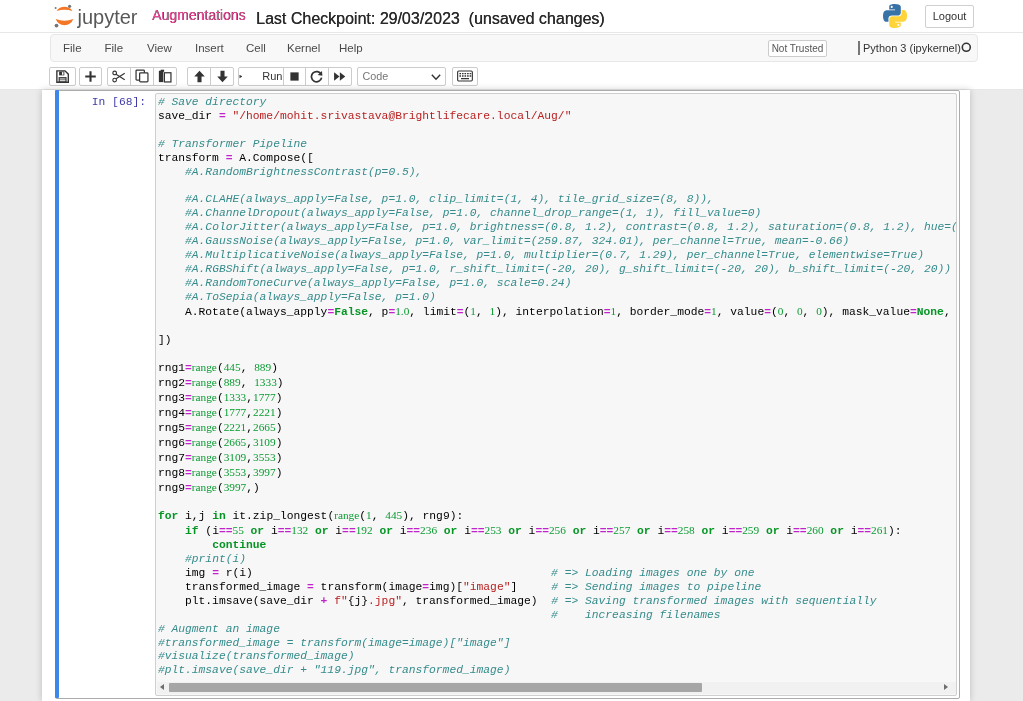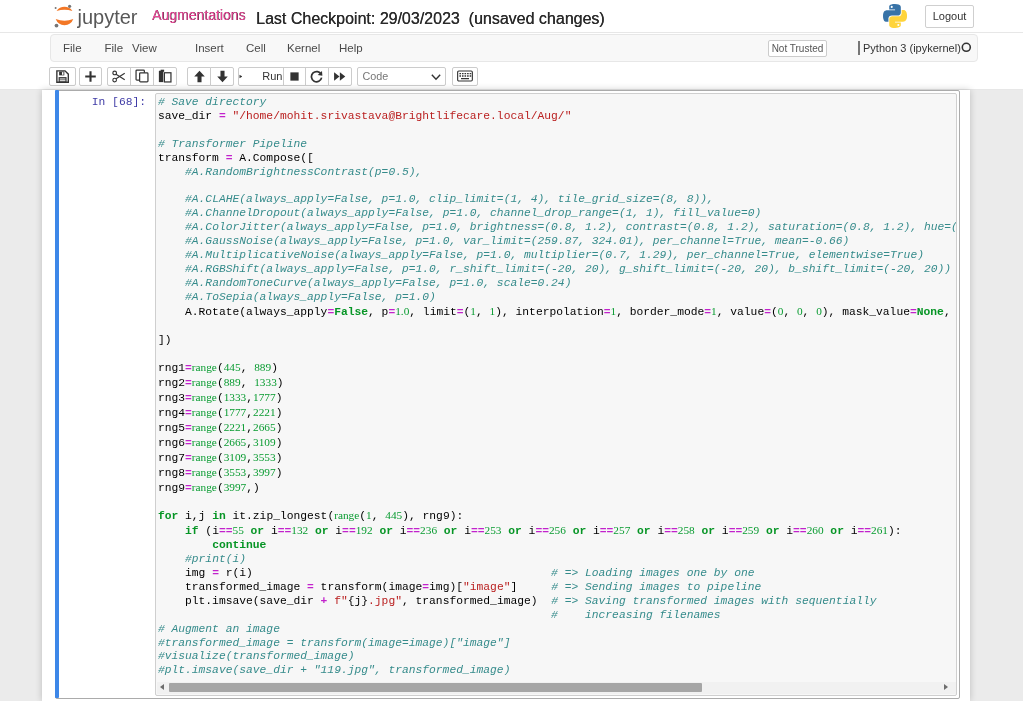--- a/index.html
+++ b/index.html
@@ -61,21 +61,21 @@
   <div class="abs" style="left:883px;top:4px;"><svg width="24" height="24" viewBox="0 0 255 255">
 <path fill="#3873a7" d="M126.9.1c-64.8 0-60.8 28.1-60.8 28.1l.1 29.1h61.9v8.7H41.6S.1 61.4.1 126.8c0 65.4 36.2 63.1 36.2 63.1h21.6v-30.4s-1.2-36.2 35.6-36.2h61.4s34.5.6 34.5-33.3V34S194.7.1 126.9.1zM92.8 19.7a11.1 11.1 0 1 1 0 22.2 11.1 11.1 0 0 1 0-22.2z"></path>
 <path fill="#ffd43b" d="M128.8 254.1c64.8 0 60.8-28.1 60.8-28.1l-.1-29.1h-61.9v-8.7h86.4s41.5 4.7 41.5-60.7c0-65.4-36.2-63.1-36.2-63.1h-21.6v30.4s1.2 36.2-35.6 36.2h-61.4s-34.5-.6-34.5 33.3v56s-5.2 33.9 62.6 33.9zm34.1-19.6a11.1 11.1 0 1 1 0-22.2 11.1 11.1 0 0 1 0 22.2z"></path>
 </svg></div>
   <div id="logout" class="abs">Logout</div>
 
   <div id="menurow" class="abs">
       <div id="navbar" class="abs"></div>
     <span class="mi" style="left:63px;">File</span>
     <span class="mi" style="left:104.5px;">File</span>
-    <span class="mi" style="left:132px;">View</span>
+    <span class="mi" style="left:147px;">View</span>
     <span class="mi" style="left:195px;">Insert</span>
     <span class="mi" style="left:246px;">Cell</span>
     <span class="mi" style="left:287px;">Kernel</span>
     <span class="mi" style="left:339px;">Help</span>
     <div id="nt" class="abs">Not Trusted</div>
     <div id="ksep" class="abs"></div>
     <span id="kname" class="abs">Python 3 (ipykernel)</span>
     <svg class="abs" style="left:961px;top:8px;" width="11" height="11" viewBox="0 0 11 11">
         <circle cx="5.3" cy="5.3" r="4.0" fill="none" stroke="#333" stroke-width="1.6"></circle>
       </svg>

